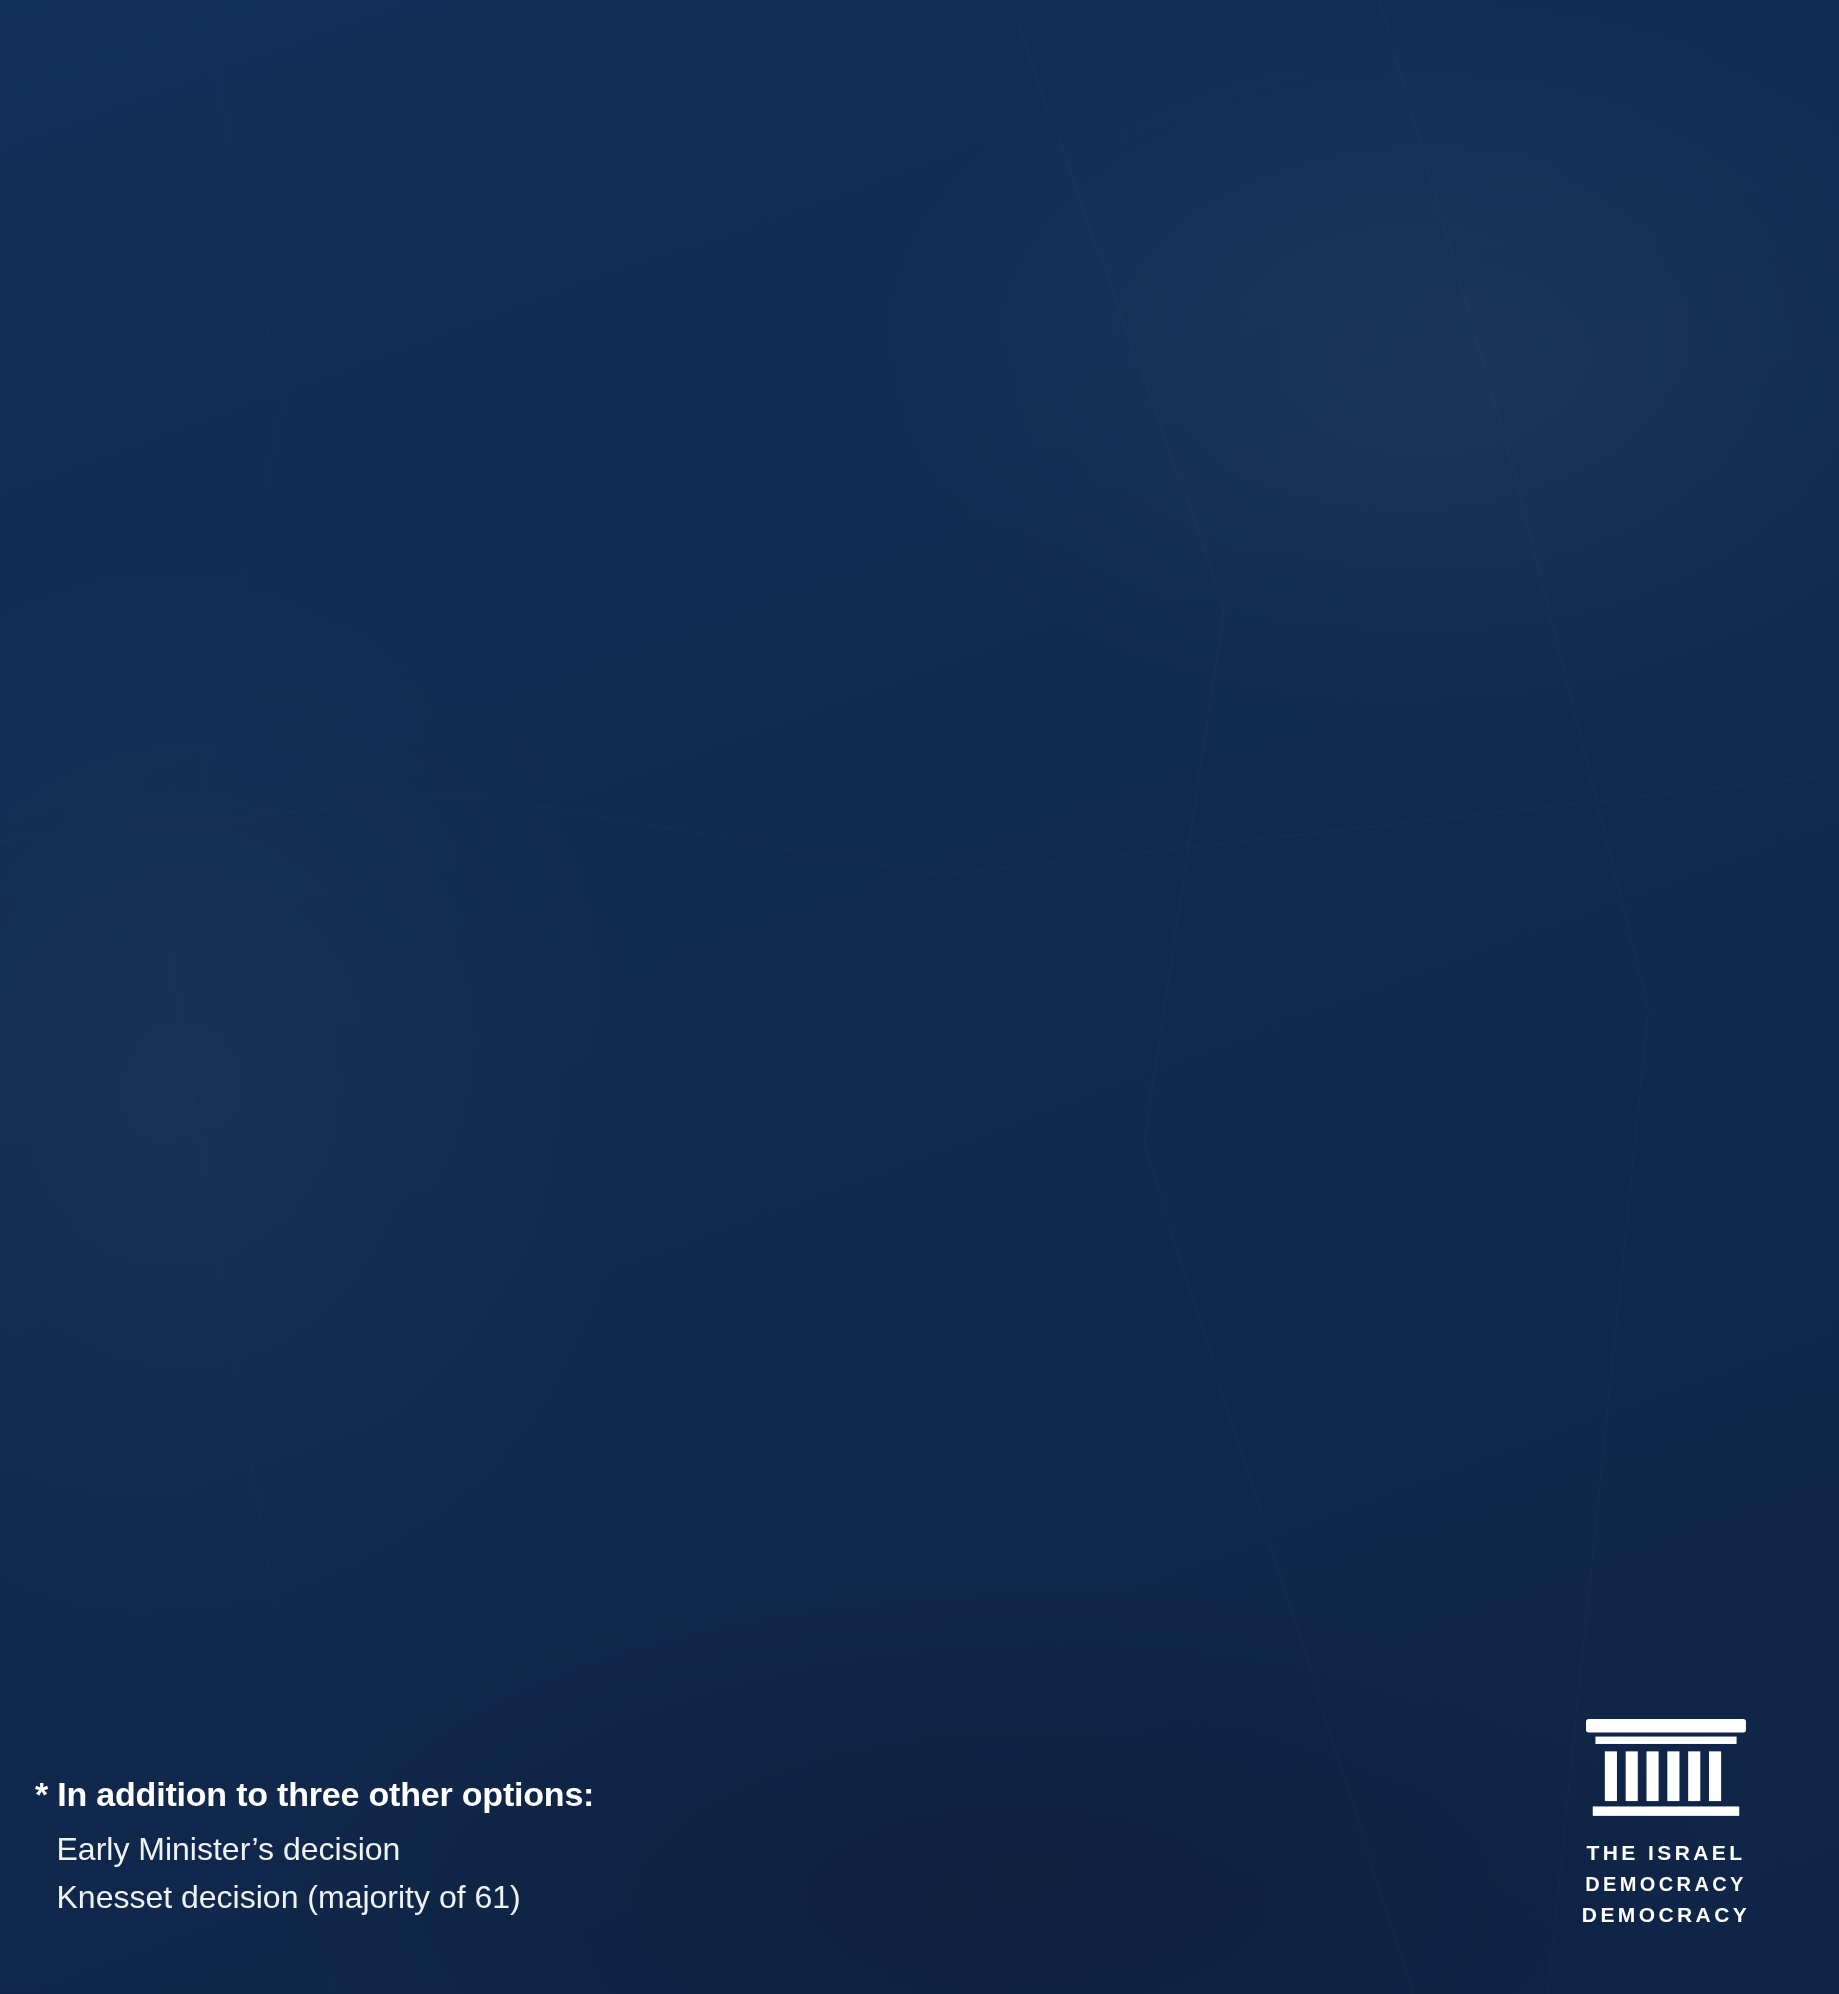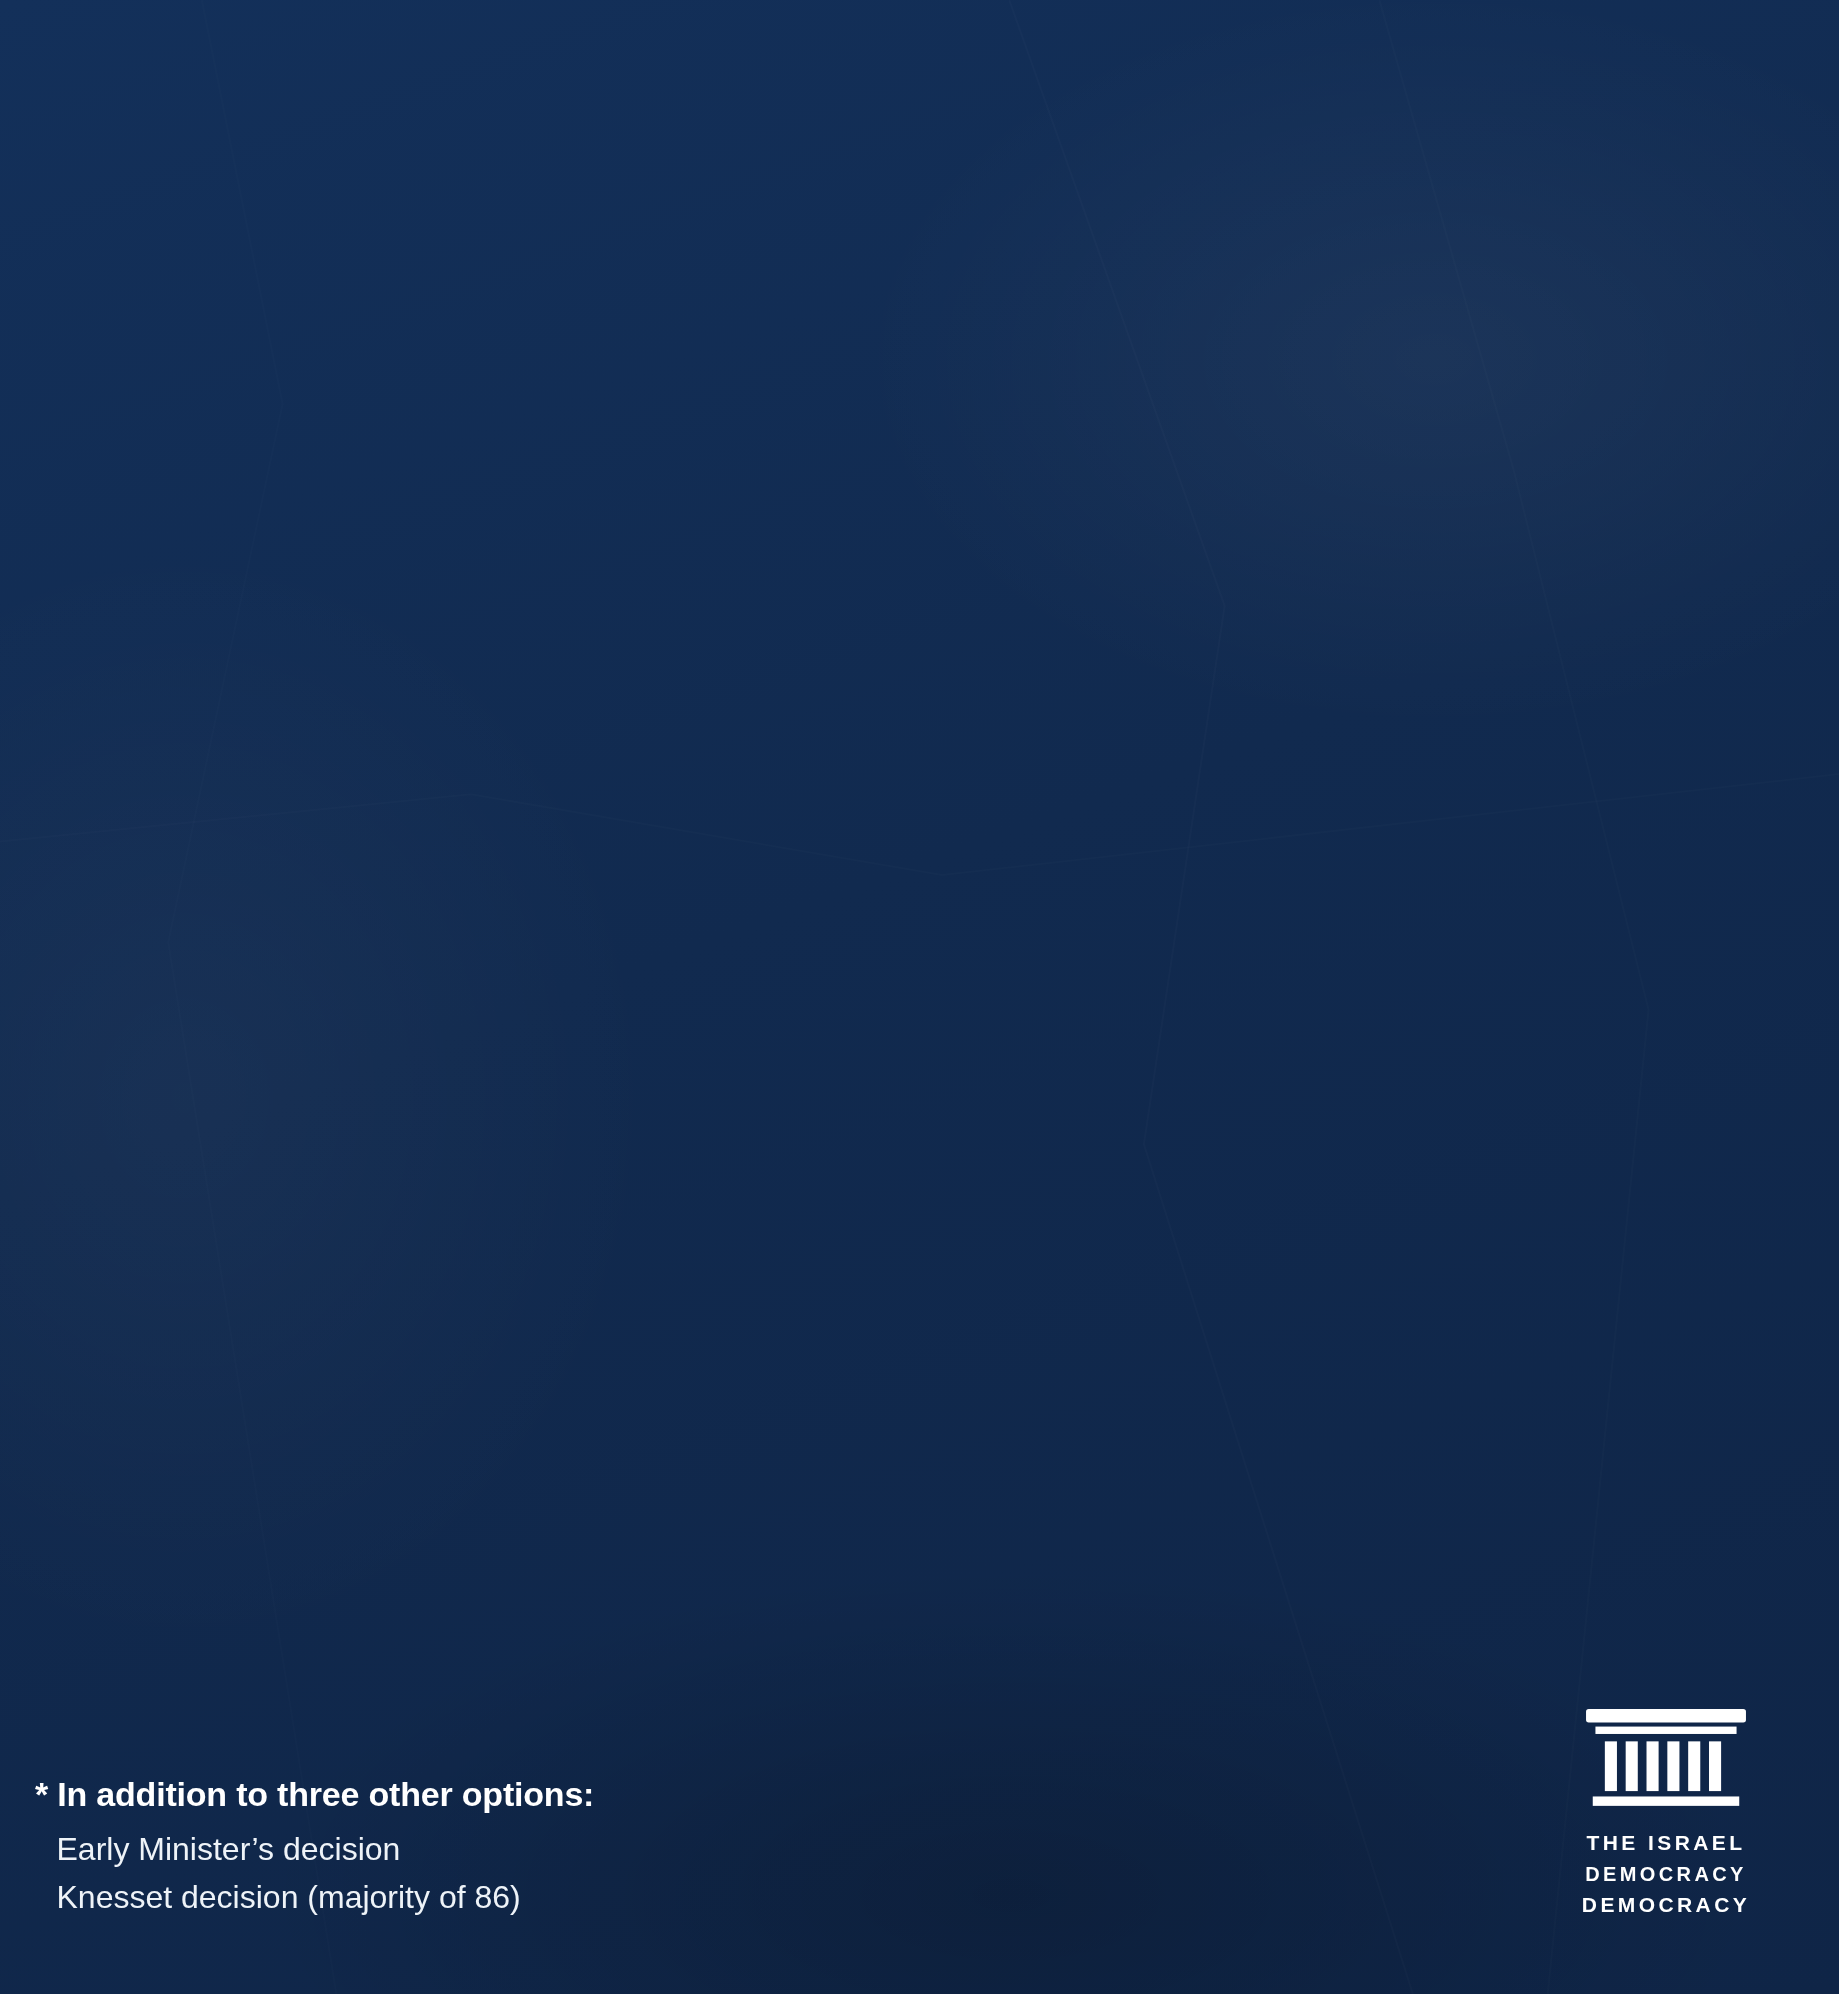--- a/index.html
+++ b/index.html
@@ -135,21 +135,21 @@
     font-weight: normal;
     line-height: 1.52;
     padding-left: 21.5px;
     color: #eef3f8;
   }
 
   
   .logo {
     position: absolute;
     right: 62px;
-    bottom: 75px;
+    bottom: 65px;
     width: 222px;
     text-align: center;
   }
   .logo-mark {
     display: block;
     margin: 0 auto 17.5px auto;
   }
   .logo-text {
     color: #ffffff;
     font-size: 21px;
@@ -234,21 +234,21 @@
         <div class="cell">Prime Minister</div>
         <div class="cell two-line">Process to form a new<br>government exhausted</div>
       </div>
     </div>
 
   </div>
 
   <div class="footnote">
     <div class="footnote-title">* In addition to three other options:</div>
     <div class="footnote-item">Early Minister’s decision</div>
-    <div class="footnote-item">Knesset decision (majority of 86)</div>
+    <div class="footnote-item">Knesset decision (majority of 61)</div>
   </div>
 
   <div class="logo">
     <svg class="logo-mark" width="168" height="101" viewBox="0 0 250 150" aria-hidden="true">
       <rect x="6" y="0" width="238" height="20" rx="4" fill="#ffffff"></rect>
       <rect x="20" y="26" width="210" height="11" fill="#ffffff"></rect>
       <g fill="#ffffff">
         <rect x="34" y="48" width="18" height="74"></rect>
         <rect x="65" y="48" width="18" height="74"></rect>
         <rect x="96" y="48" width="18" height="74"></rect>

